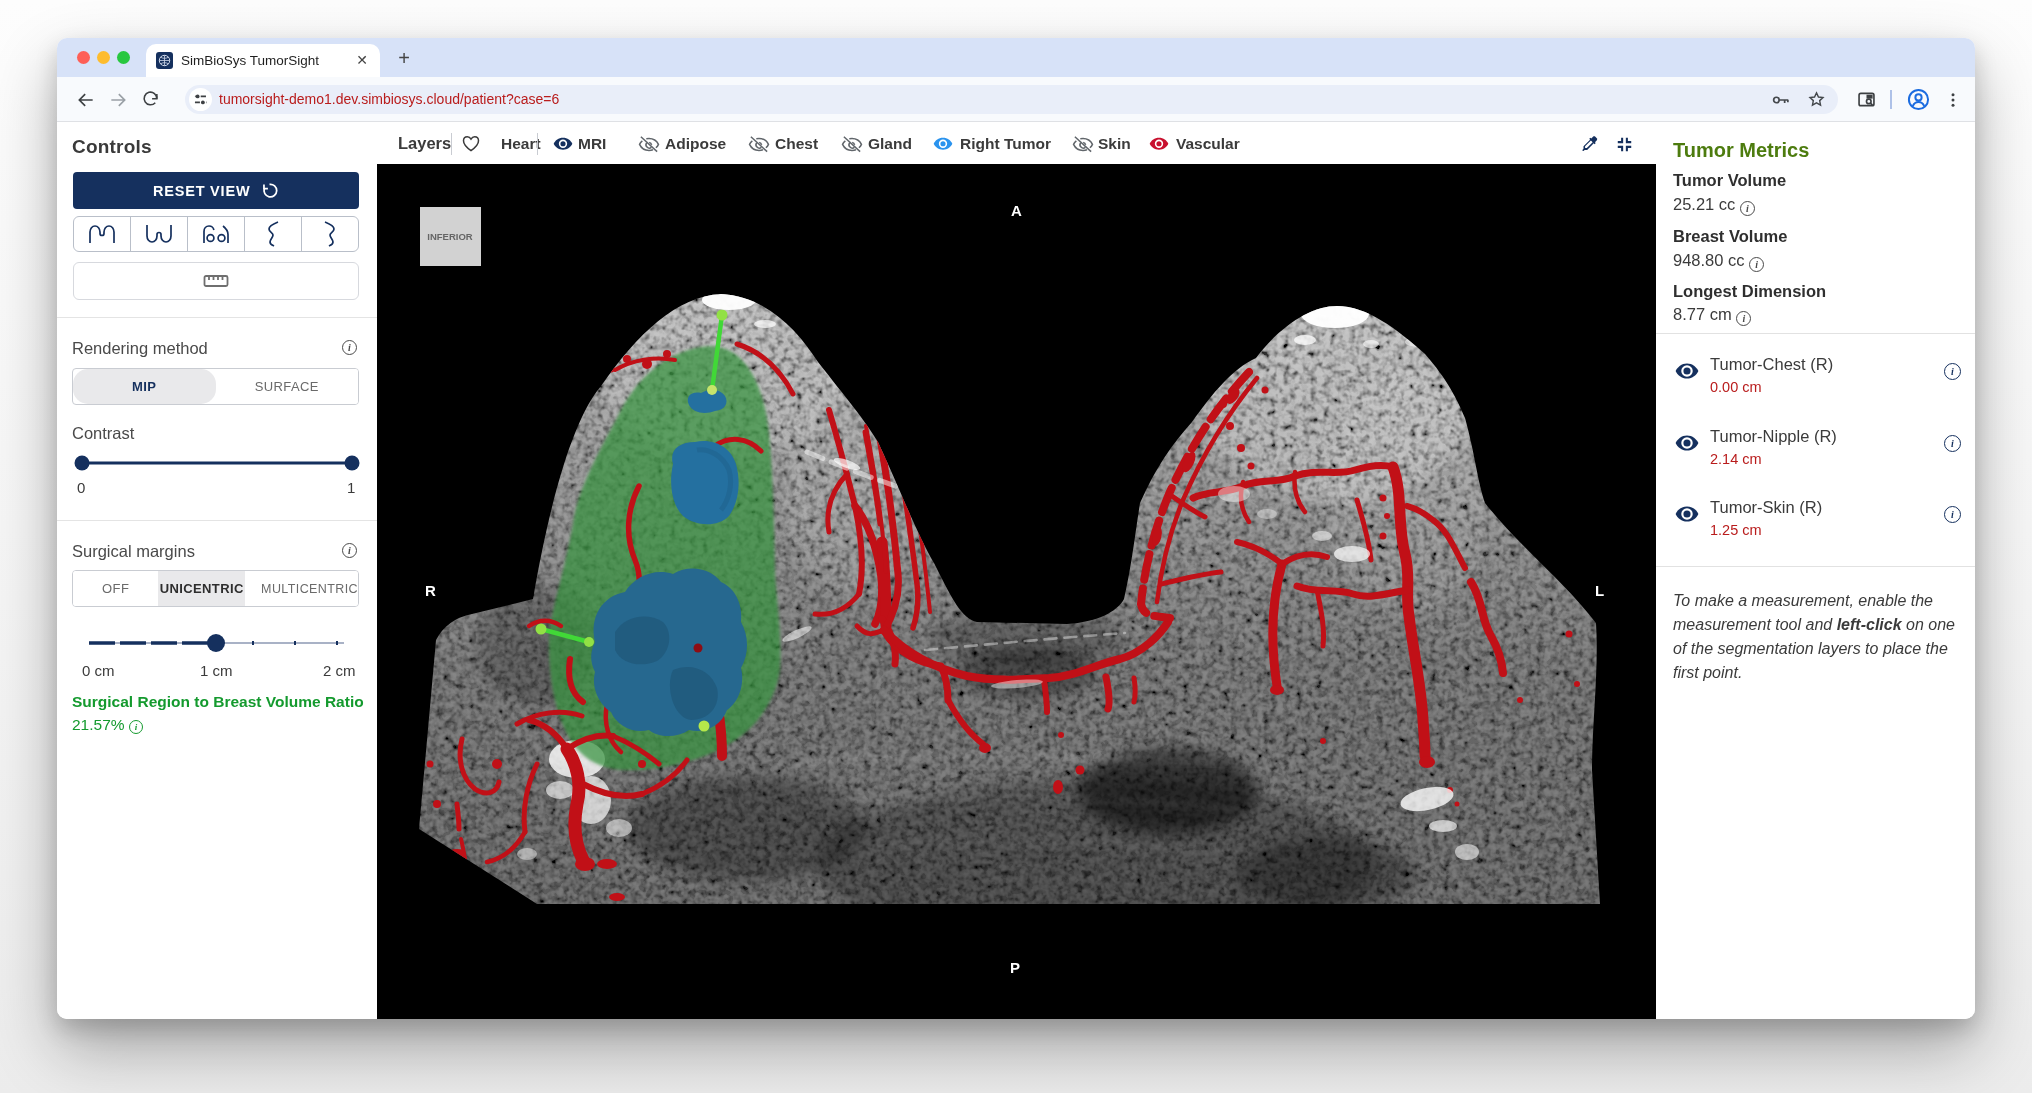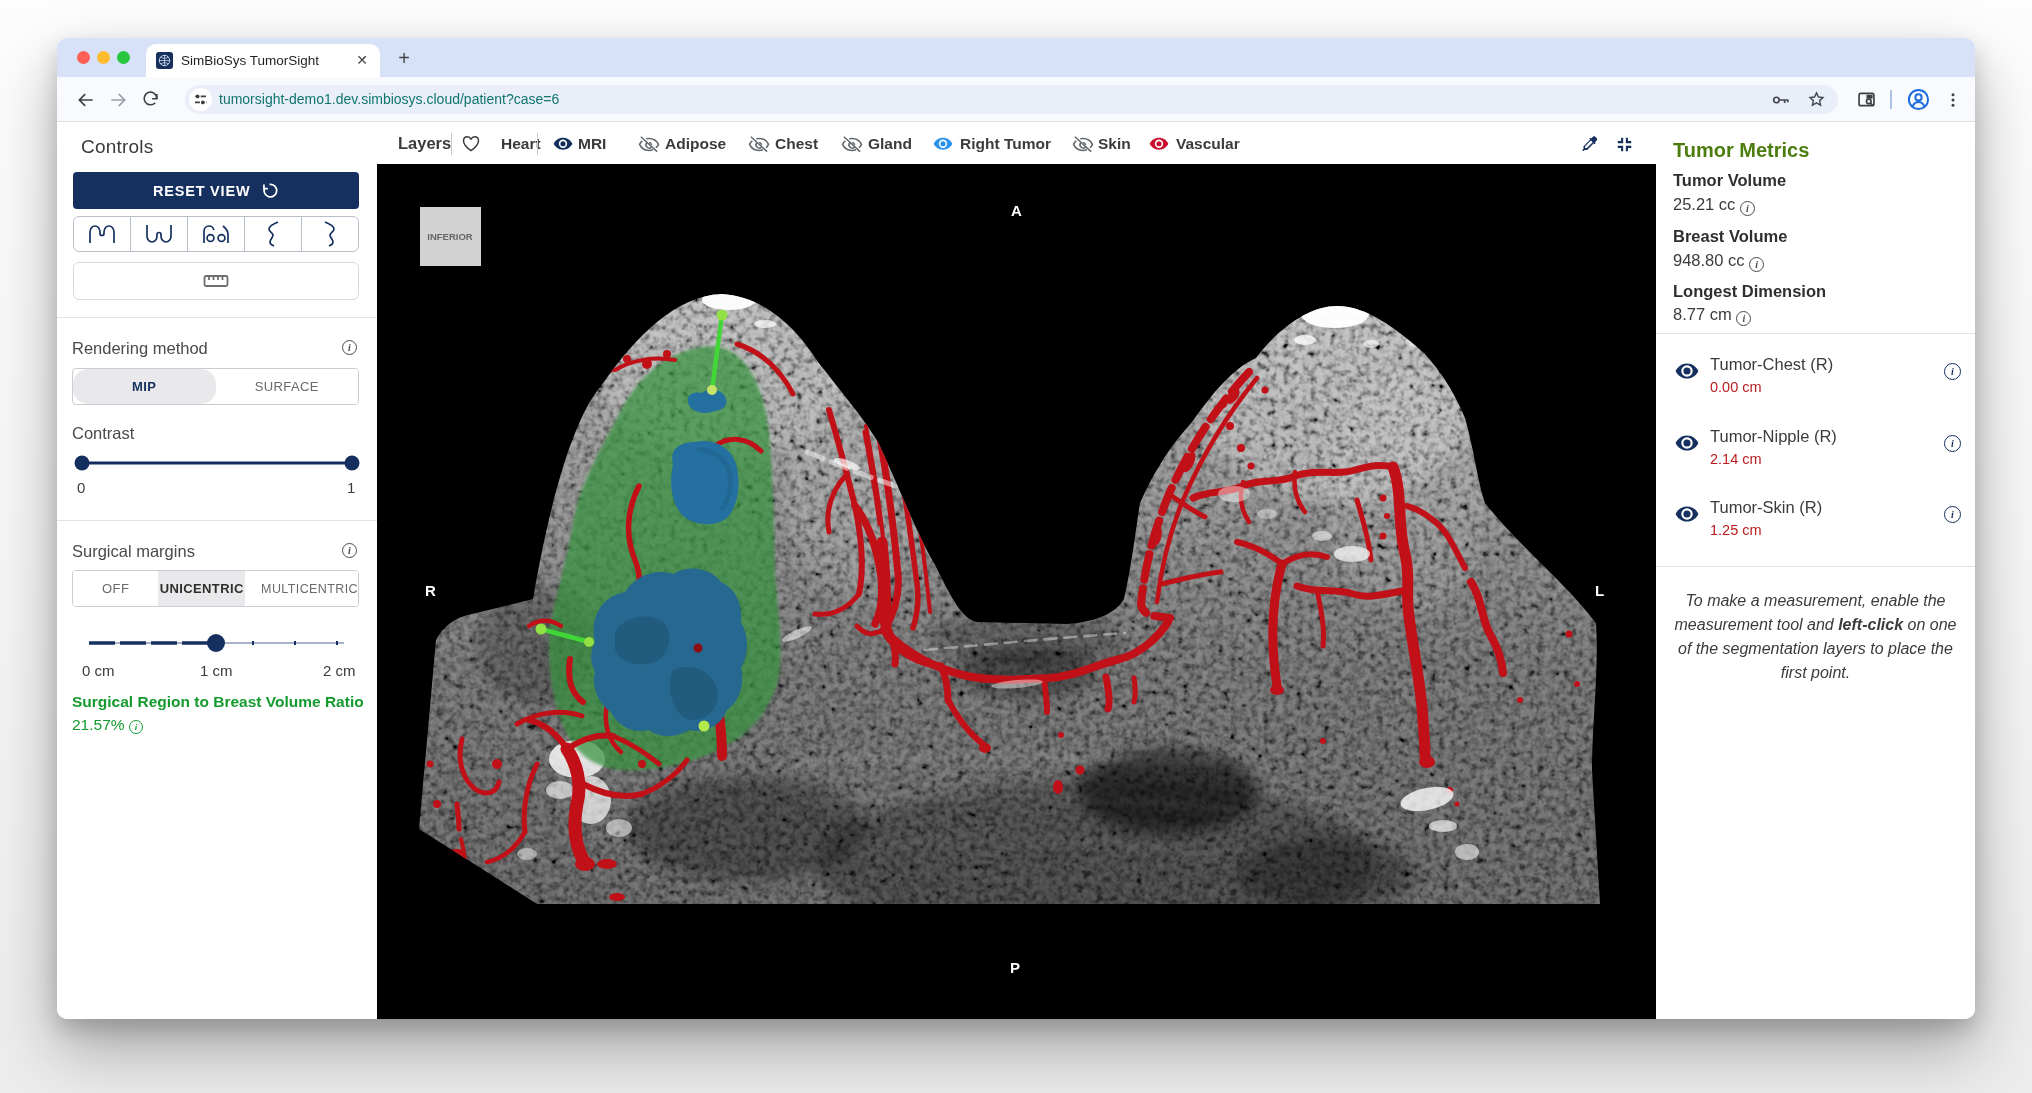--- a/index.html
+++ b/index.html
@@ -23,21 +23,21 @@
   .tl.g { left:60px; background:#28c73f; }
   .tab { position:absolute; left:89px; top:6px; width:234px; height:33px; background:#fff; border-radius:10px 10px 0 0; }
   .tab .fav { position:absolute; left:10px; top:8px; width:17px; height:17px; border-radius:3px; background:#15305e; }
   .tab .title { position:absolute; left:35px; top:9px; font-size:13.5px; color:#1f1f1f; white-space:nowrap; }
   .tab .close { position:absolute; right:12px; top:8px; font-size:14px; color:#444; }
   .newtab { position:absolute; left:333px; top:7px; width:28px; height:28px; font-size:20px; color:#454545; text-align:center; line-height:26px; }
   .toolbar { position:absolute; left:0; top:39px; width:100%; height:45px; background:#f8fafd; border-bottom:1px solid #dfe1e5; }
   .navic { position:absolute; top:0; height:45px; display:flex; align-items:center; justify-content:center; color:#3d4043; }
   .omni { position:absolute; left:128px; top:8px; width:1653px; height:29px; border-radius:15px; background:#e9eef9; }
   .omni .tune { position:absolute; left:4px; top:3px; width:23px; height:23px; border-radius:50%; background:#fff; }
-  .omni .url { position:absolute; left:34px; top:6px; font-size:14px; color:#0f766e; }
+  .omni .url { position:absolute; left:34px; top:6px; font-size:14px; color:#b91c1c; }
   
   .page { position:absolute; left:0; top:85px; width:1918px; height:896px; background:#fff; display:flex; }
   .lpanel { position:relative; width:320px; height:100%; flex:none; color:#3b3b3b; }
   .center { position:relative; width:1279px; flex:none;font-weight:bold; }
   .rpanel { position:relative; width:319px; flex:none; color:#3b3b3b; }
   h1.controls { position:absolute; left:15px; top:13px; font-size:20px; color:#3a3a3a; letter-spacing:.2px; }
   .resetbtn { position:absolute; left:16px; top:49px; width:286px; height:37px; background:#15305e; border-radius:4px; color:#fff; display:flex; align-items:center; justify-content:center; font-size:14.5px; font-weight:bold; letter-spacing:.8px; }
   .iconrow { position:absolute; left:16px; top:93px; width:286px; height:36px; border:1px solid #b9bfc9; border-radius:6px; display:flex; }
   .iconrow .cell { flex:1; display:flex; align-items:center; justify-content:center; border-right:1px solid #b9bfc9; }
   .iconrow .cell:last-child { border-right:none; }
@@ -56,21 +56,21 @@
   .ltb .sep { width:1px; height:22px; background:#c9ccd2; }
   .viewport { position:absolute; left:0; top:41px; width:1279px; height:855px; background:#000; }
   
   .rpanel h2 { position:absolute; left:17px; top:16px; font-size:20px; color:#4d7c0f; font-weight:bold; }
   .metlabel { position:absolute; left:17px; font-size:16.5px; font-weight:bold; color:#2f2f2f; }
   .metval { position:absolute; left:17px; font-size:16.5px; color:#3b3b3b; }
   .rdiv { position:absolute; left:0; width:100%; height:1px; background:#e2e2e2; }
   .lrow { position:absolute; left:0; width:100%; height:72px; }
   .lrow .name { position:absolute; left:54px; top:13px; font-size:16.5px; color:#3b3b3b; }
   .lrow .val { position:absolute; left:54px; top:37px; font-size:14.5px; color:#b91c1c; }
-  .hint { position:absolute; left:17px; top:466px; width:285px; font-size:16px; font-style:italic; color:#3b3b3b; line-height:24px;text-align:center; }
+  .hint { position:absolute; left:17px; top:466px; width:285px; font-size:16px; font-style:italic; color:#3b3b3b; line-height:24px; }
 </style>
 </head>
 <body>
 <div class="window">
 
   <div class="titlebar">
     <div class="tl r"></div>
       <div class="tl y"></div>
       <div class="tl g"></div>
     <div class="tab">
@@ -144,21 +144,21 @@
       <svg width="18" height="18" viewBox="0 0 24 24" fill="#3d4043">
           <circle cx="12" cy="5" r="2"></circle>
           <circle cx="12" cy="12" r="2"></circle>
           <circle cx="12" cy="19" r="2"></circle>
         </svg>
     </div>
   </div>
 
   <div class="page">
     <div class="lpanel">
-      <h1 class="controls" style="font-size:19px;font-weight:normal;margin-left:9px;">Controls</h1>
+      <h1 class="controls" style="font-size:19px;font-weight:bold;">Controls</h1>
       <div class="resetbtn">RESET VIEW&nbsp;&nbsp;
         <svg width="19" height="19" viewBox="0 0 24 24" fill="none" stroke="#fff" stroke-width="2.2">
             <path d="M4.5 9.5v-5M4.5 9.5h5" opacity="0"></path>
             <path d="M5 4.5v5h5"></path>
             <path d="M5.6 9.3A8 8 0 1 0 12 4.2"></path>
           </svg>
       </div>
       <div class="iconrow">
         <div class="cell">
             <svg width="30" height="24" viewBox="0 0 30 24" fill="none" stroke="#15305e" stroke-width="1.7">

